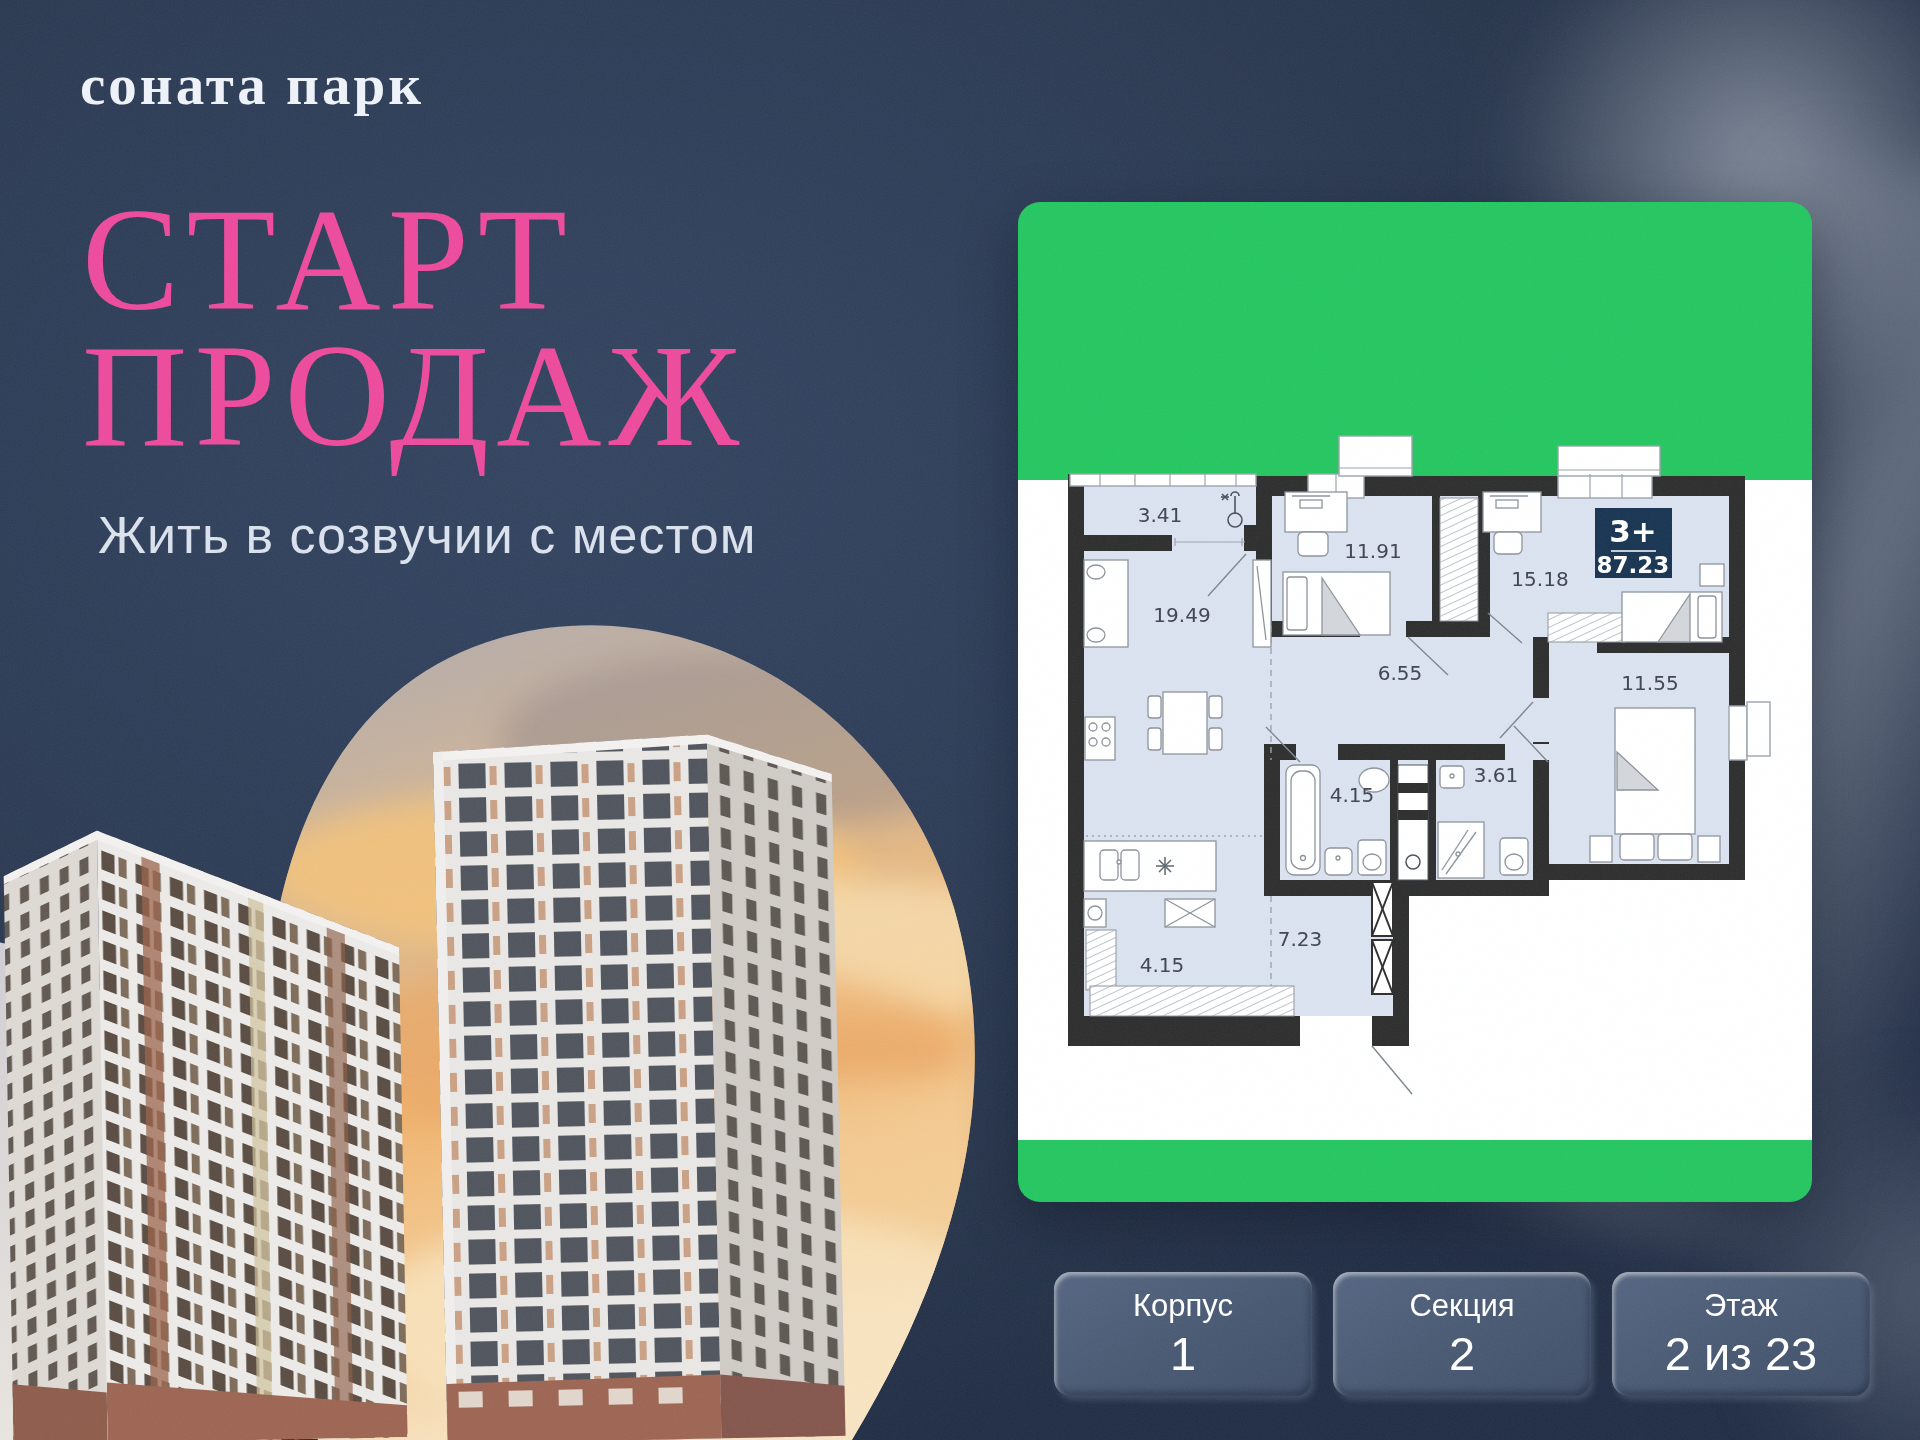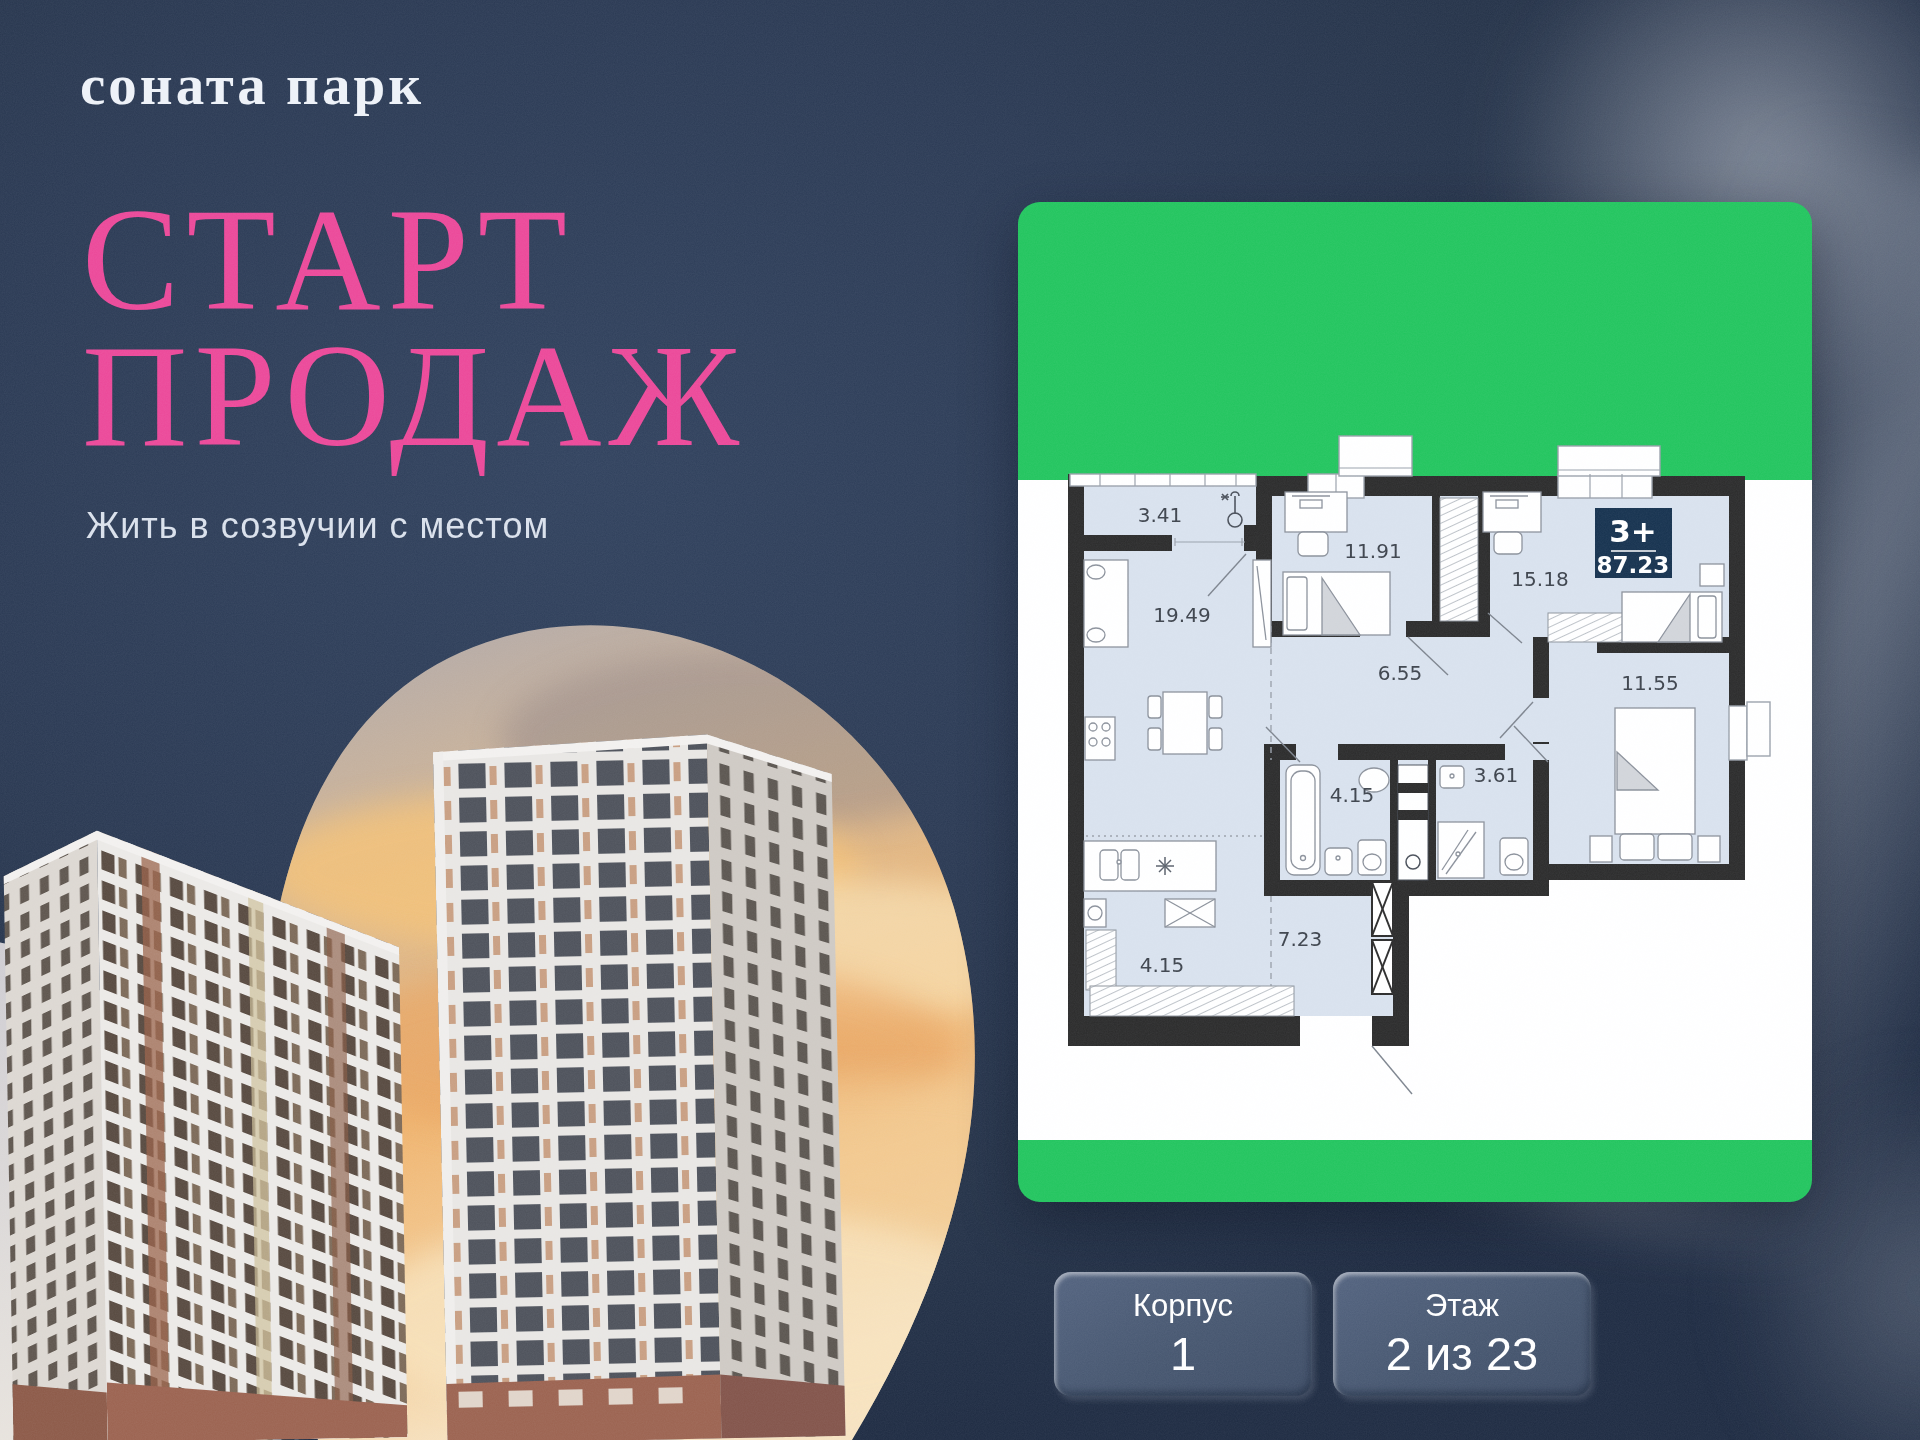--- a/index.html
+++ b/index.html
@@ -22,23 +22,23 @@
     position:absolute;left:80px;top:52px;
     font-family:Liberation Serif, serif;font-weight:700;
     font-size:57px;letter-spacing:3px;color:#eef2f8;
   }
   .hero-title{
     position:absolute;left:82px;top:192px;width:900px;
     font-family:"Liberation Serif", serif;font-weight:400;
     font-size:146px;line-height:136px;letter-spacing:7px;color:#ec4899;
   }
   .hero-tagline{
-    position:absolute;left:86px;top:505px;
+    position:absolute;left:98px;top:505px;
     font-family:"Liberation Sans", sans-serif;font-weight:400;
-    font-size:36px;letter-spacing:1px;color:#e4eaf4;opacity:.95;
+    font-size:52px;letter-spacing:1px;color:#e4eaf4;opacity:.95;
   }
   .photo{position:absolute;left:0;top:620px;width:990px;height:820px;}
   .card{
     position:absolute;left:1018px;top:202px;width:794px;height:1000px;
     background:#22c55e;border-radius:22px;
     box-shadow:0 20px 55px rgba(8,15,30,.45);
   }
   .card .plan-strip{position:absolute;left:0;top:278px;width:794px;height:660px;background:#ffffff;}
   .plan-svg{position:absolute;left:42px;top:228px;width:720px;height:680px;}
   .selectors{position:absolute;left:1015px;top:1272px;width:825px;display:flex;gap:21px;margin-left:39px;}
@@ -384,20 +384,24 @@
     </g>
   </svg>
 </div>
 
 <div class="selectors">
   <button class="sel-btn">
     <span class="lbl">Корпус</span>
     <span class="val">1</span>
   </button>
   <button class="sel-btn">
+    <span class="lbl">Секция</span>
+    <span class="val">2</span>
+  </button>
+  <button class="sel-btn">
     <span class="lbl">Этаж</span>
     <span class="val">2 из 23</span>
   </button>
 </div>
 
 <svg class="grain">
   <filter id="noiseF">
     <feTurbulence type="fractalNoise" baseFrequency="0.9" numOctaves="2" stitchTiles="stitch"></feTurbulence>
     <feColorMatrix type="matrix" values="0 0 0 0 0.8  0 0 0 0 0.85  0 0 0 0 0.95  0 0 0 1 0"></feColorMatrix>
   </filter>

